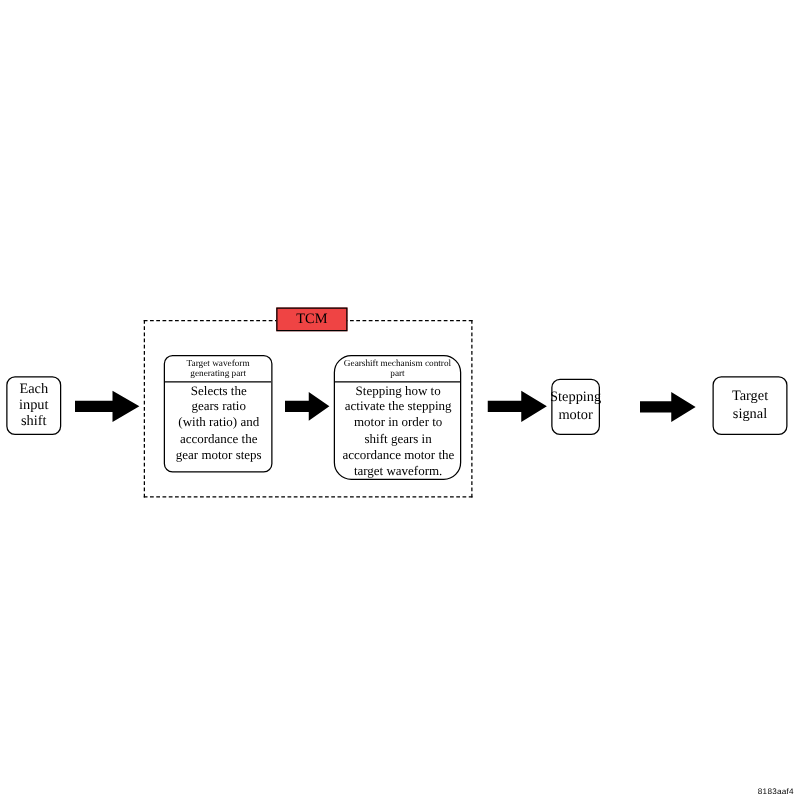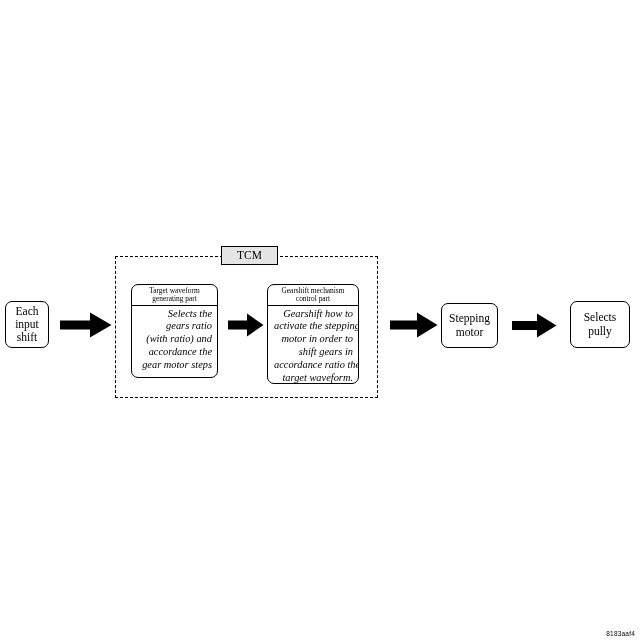--- a/index.html
+++ b/index.html
@@ -60,21 +60,21 @@
   }
 
   #tcm-label {
     position: absolute;
     left: 221px;
     top: 246px;
     width: 57px;
     height: 19px;
     box-sizing: border-box;
     border: 1.4px solid #000;
-    background: #e5e5e5;
+    background: #ef4444;
     display: flex;
     align-items: center;
     justify-content: center;
     font-size: 11.5px;
     line-height: 1;
     z-index: 5;
   }
 
   
   .partbox {
@@ -96,22 +96,21 @@
     font-size: 7.4px;
     line-height: 1.12;
     flex: 0 0 auto;
   }
   .partbox .pbody {
     box-sizing: border-box;
     padding: 2px 5px 3px 6px;
     flex: 1 1 auto;
     font-size: 10.4px;
     line-height: 1.235;
-    text-align: right;
-    font-style: italic;
+    text-align: center;
   }
   .partbox .pbody .bline {
     display: block;
     white-space: nowrap;
   }
 
   
   .arrow {
     position: absolute;
     z-index: 2;
@@ -166,52 +165,52 @@
       <span class="bline">gear motor steps</span>
     </div>
   </div>
 
   <div class="arrow" id="arrow-2" style="left:228px; top:313px; width:36px; height:24px;">
     <svg width="36" height="24" viewBox="0 0 36 24">
       <polygon points="0,7.5 19,7.5 19,0.5 35.5,12 19,23.5 19,16.5 0,16.5" fill="#000"></polygon>
     </svg>
   </div>
 
-  <div class="partbox" id="node-gearshift" style="left:267px; top:284px; width:92px; height:100px;">
+  <div class="partbox" id="node-gearshift" style="left:267px; top:284px; width:102px; height:100px;border-radius:14px;">
     <div class="phead">
       <span class="line">Gearshift mechanism</span>
       <span class="line">control part</span>
     </div>
     <div class="pbody">
-      <span class="bline">Gearshift how to</span>
+      <span class="bline">Stepping how to</span>
       <span class="bline">activate the stepping</span>
       <span class="bline">motor in order to</span>
       <span class="bline">shift gears in</span>
-      <span class="bline">accordance ratio the</span>
+      <span class="bline">accordance motor the</span>
       <span class="bline">target waveform.</span>
     </div>
   </div>
 
   <div class="arrow" id="arrow-3" style="left:390px; top:312px; width:48px; height:26px;">
     <svg width="48" height="26" viewBox="0 0 48 26">
       <polygon points="0,8.5 27,8.5 27,0.5 47.5,13 27,25.5 27,17.5 0,17.5" fill="#000"></polygon>
     </svg>
   </div>
 
-  <div class="rbox terminal" id="node-stepping-motor" style="left:441px; top:303px; width:57px; height:45px;font-family:Liberation Serif, serif;">
+  <div class="rbox terminal" id="node-stepping-motor" style="left:441px; top:303px; width:39px; height:45px;font-family:Liberation Serif, serif;">
     <span class="line">Stepping</span>
     <span class="line">motor</span>
   </div>
 
   <div class="arrow" id="arrow-4" style="left:512px; top:313px; width:45px; height:25px;">
     <svg width="45" height="25" viewBox="0 0 45 25">
       <polygon points="0,8 25,8 25,0.5 44.5,12.5 25,24.5 25,17 0,17" fill="#000"></polygon>
     </svg>
   </div>
 
   <div class="rbox terminal" id="node-primary-pully" style="left:570px; top:301px; width:60px; height:47px;">
-    <span class="line">Selects</span>
-    <span class="line">pully</span>
+    <span class="line">Target</span>
+    <span class="line">signal</span>
   </div>
 
   <div id="corner-code">8183aaf4</div>
 
 </div>
 
 </body></html>

